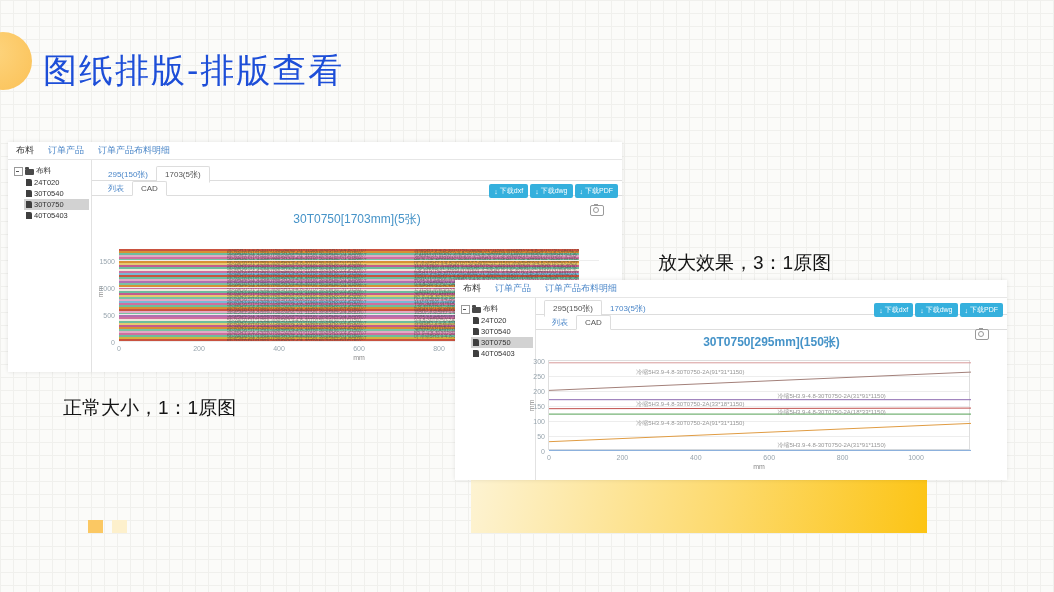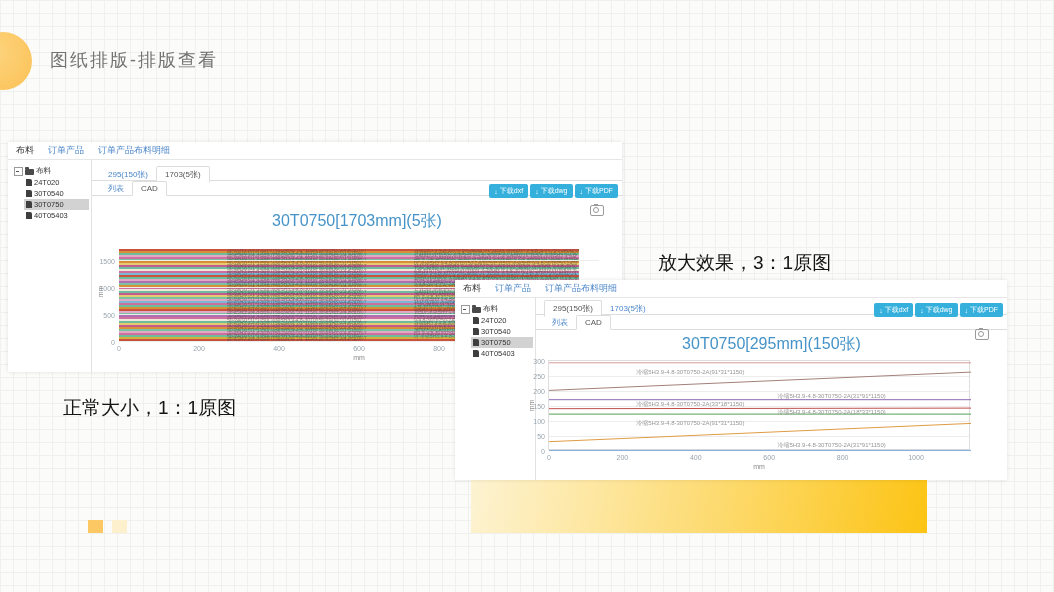--- a/index.html
+++ b/index.html
@@ -7,21 +7,21 @@
     width:1054px;height:592px;position:relative;overflow:hidden;
     font-family:"Liberation Sans","DejaVu Sans",sans-serif;
     background-color:#fbfbf9;
     background-image:
       linear-gradient(#f0f0ed 1px, transparent 1px),
       linear-gradient(90deg,#f0f0ed 1px, transparent 1px);
     background-size:13px 13px;
   }
   .accent-circle{position:absolute;left:-26px;top:32px;width:58px;height:58px;border-radius:50%;
     background:radial-gradient(circle at 35% 35%,#fdd47d,#fbc156);}
-  .page-title{position:absolute;left:50px;top:48px;font-size:18px;color:#737373;letter-spacing:2px;}
+  .page-title{position:absolute;left:43px;top:48px;font-size:34px;color:#1d4ed8;letter-spacing:2px;}
 
   
   .panel{position:absolute;background:#fff;box-shadow:0 0 4px rgba(0,0,0,.10);display:flex;flex-direction:column;}
   #panel1{left:8px;top:142px;width:614px;height:230px;}
   #panel2{left:455px;top:280px;width:552px;height:200px;z-index:5;}
   .pnav{height:15px;border-bottom:1px solid #e6e6e6;padding:2px 0 0 8px;font-size:9px;white-space:nowrap;}
   .pnav span{margin-right:14px;}
   .nav-active{color:#333;}
   .nav-link{color:#4a86c8;}
   .pbody{flex:1;display:flex;min-height:0;}
@@ -44,23 +44,23 @@
   .btns{position:absolute;display:flex;gap:2px;z-index:3;}
   #panel1 .btns{right:4px;top:24px;}
   #panel2 .btns{right:4px;top:5px;}
   .btn{background:#35b0dd;color:#fff;font-size:7px;padding:2px 5px;border-radius:2px;display:flex;align-items:center;gap:2px;}
   .dl-ic{display:inline-block;font-size:7px;line-height:7px;color:#fff;}
   .cam{position:absolute;width:12px;height:9px;border:1px solid #9a9a9a;border-radius:2px;}
   #panel1 .cam{right:18px;top:45px;}
   #panel2 .cam{right:18px;top:31px;}
   .cam::before{content:'';position:absolute;width:4px;height:4px;border:1px solid #9a9a9a;border-radius:50%;left:2px;top:1px;}
   .cam::after{content:'';position:absolute;width:4px;height:2px;background:#9a9a9a;top:-2px;left:3px;}
-  .ctitle{position:absolute;left:0;right:0;text-align:center;color:#4593c8;font-size:16px;}
+  .ctitle{position:absolute;left:0;right:0;text-align:center;color:#4593c8;font-size:12px;}
   #panel1 .ctitle{top:51px;}
-  #panel2 .ctitle{top:36px;}
+  #panel2 .ctitle{top:36px;font-weight:bold;}
 
   
   .cwrap{position:absolute;box-sizing:border-box;}
   #w1{left:27px;top:82px;width:480px;height:100px;border-bottom:1px solid #c4c4c4;}
   #w2{left:12px;top:62px;width:422px;height:90px;border:1px solid #dedede;background:#fff;}
   .gl{position:absolute;left:0;right:0;height:1px;background:#ededed;}
   .ytk,.xtk{position:absolute;font-size:7px;color:#98a5ae;}
   .ytk{transform:translate(-100%,-50%);padding-right:4px;}
   .xtk{transform:translateX(-50%);}
   .axis-x,.axis-y{position:absolute;font-size:7px;color:#8a8a8a;}

